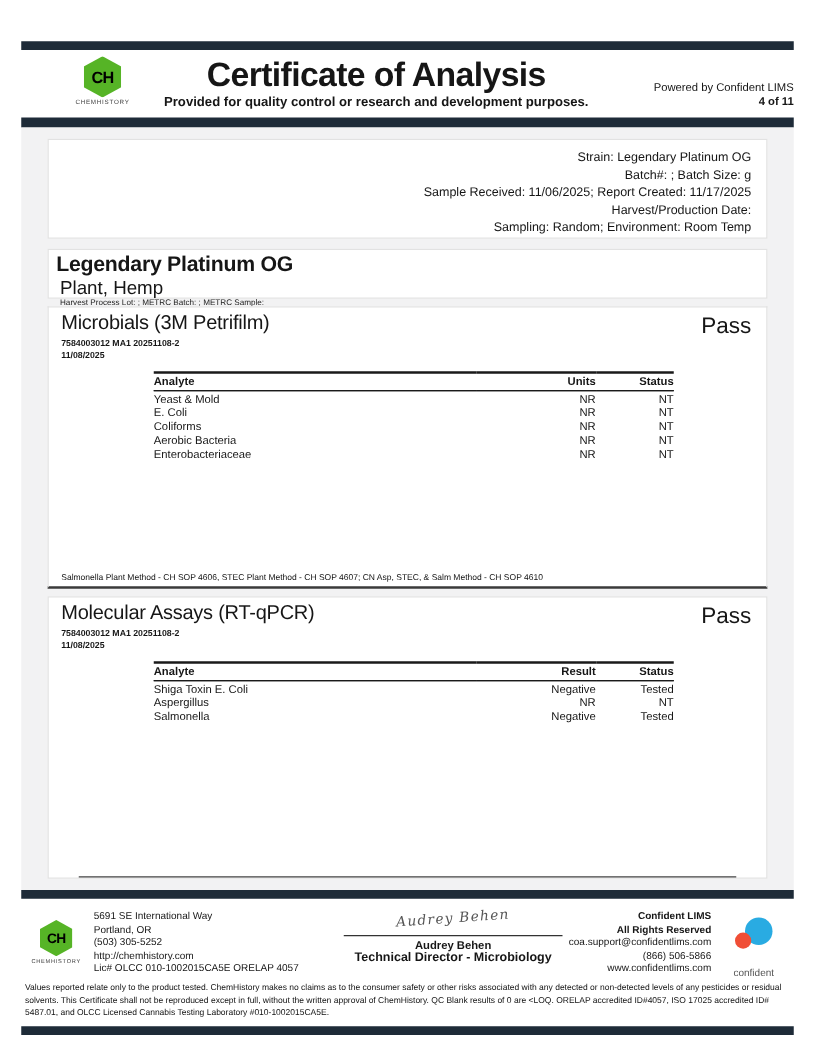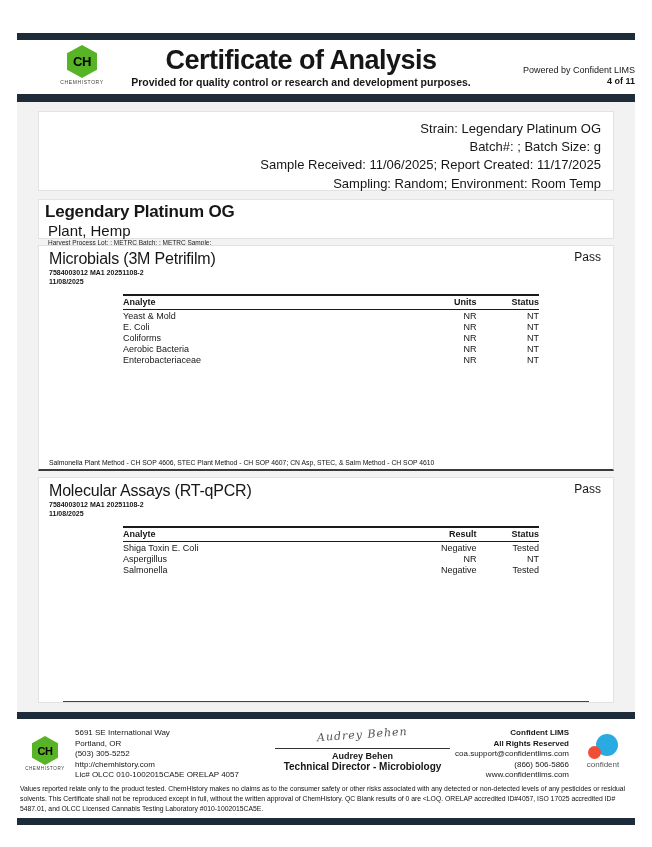--- a/index.html
+++ b/index.html
@@ -19,30 +19,30 @@
   .logo-caption{font-size:5px;letter-spacing:0.6px;color:#3c3c3c;margin-top:1px;white-space:nowrap;}
   .title-block{flex:1;text-align:center;padding-left:60px;padding-right:110px;}
   .coa-title{font-size:27px;font-weight:600;letter-spacing:-0.5px;line-height:1.05;}
   .coa-subtitle{font-size:10.5px;font-weight:bold;margin-top:1px;}
   .powered{position:absolute;right:0;bottom:6px;text-align:right;font-size:9px;line-height:1.3;}
   .powered .pg{font-weight:bold;}
 
   
   .body-gray{background:var(--gray-bg);margin:0 17px;height:610px;padding:9px 21px 0;}
   .card{background:#fff;border:1px solid var(--card-border);}
-  .info-card{height:80px;padding:8px 12px;text-align:right;font-size:13px;line-height:1.4;margin-bottom:8px;}
+  .info-card{height:80px;padding:8px 12px;text-align:right;font-size:10px;line-height:1.4;margin-bottom:8px;}
   .product-card{height:40px;padding:2px 6px 0;margin-bottom:6px;}
   .product-name{font-size:17px;font-weight:600;letter-spacing:-0.2px;}
   .product-type{font-size:15px;margin-left:3px;}
   .product-metrc{font-size:6.5px;margin-left:3px;color:#222;}
 
   .section-card{height:226px;padding:4px 10px 0;margin-bottom:6px;display:flex;flex-direction:column;position:relative;}
   .section-head{display:flex;justify-content:space-between;align-items:flex-start;}
   .section-title{font-size:16px;font-weight:500;letter-spacing:-0.2px;}
-  .section-status{font-size:12px;font-weight:500;padding-right:2px;}
+  .section-status{font-size:18px;font-weight:500;padding-right:2px;}
   .section-id{font-size:7px;font-weight:600;line-height:1.3;}
   .section-date{font-size:7px;font-weight:600;line-height:1.3;}
 
   .analyte-table{border-collapse:collapse;width:416px;margin:8px 0 0 74px;font-size:9px;}
   .analyte-table th{border-top:2px solid #1a1a1a;border-bottom:1.5px solid #1a1a1a;font-weight:bold;padding:1px 0 2px;font-size:9px;}
   .analyte-table td{padding:0.5px 0;}
   .analyte-table .col-0{text-align:left;width:62%;}
   .analyte-table .col-1{text-align:right;width:23%;}
   .analyte-table .col-2{text-align:right;width:15%;}
 
@@ -62,21 +62,21 @@
   .sig-line{border-top:1.2px solid #333;margin:2px 0 2px;}
   .signer-name{font-size:9px;font-weight:bold;}
   .signer-title{font-size:10px;font-weight:600;}
   .f-right{flex:1;display:flex;justify-content:flex-end;gap:10px;}
   .company{text-align:right;font-size:8px;line-height:1.32;padding-top:2px;}
   .company div:nth-child(1),.company div:nth-child(2){font-weight:bold;}
   .confident-logo{width:48px;text-align:center;padding-top:8px;}
   .c-circles{position:relative;width:30px;height:24px;margin:0 auto;}
   .c-blue{position:absolute;right:0;top:0;width:22px;height:22px;border-radius:50%;background:var(--confident_blue);}
   .c-orange{position:absolute;left:0;bottom:-1px;width:13px;height:13px;border-radius:50%;background:var(--confident_orange);}
-  .c-text{font-size:8px;color:#555;margin-top:2px;}
+  .c-text{font-size:8px;color:#555;margin-top:16px;}
 
   .disclaimer{margin:3px 20px 4px;font-size:6.8px;line-height:1.5;color:#111;}
   .spacer-top{height:33px;}
 </style>
 </head>
 <body>
 
 <div class="page">
   <div class="spacer-top"></div>
   <div class="hbar"></div>
@@ -98,20 +98,21 @@
     </div>
   </div>
 
   <div class="hbar thick"></div>
 
   <div class="body-gray">
     <div class="card info-card">
         <div>Strain: Legendary Platinum OG</div>
         <div>Batch#: ; Batch Size: g</div>
         <div>Sample Received: 11/06/2025; Report Created: 11/17/2025</div>
+        <div>Harvest/Production Date:</div>
         <div>Sampling: Random; Environment: Room Temp</div>
       </div>
 
     <div class="card product-card">
       <div class="product-name">Legendary Platinum OG</div>
       <div class="product-type">Plant, Hemp</div>
       <div class="product-metrc">Harvest Process Lot: ; METRC Batch: ; METRC Sample:</div>
     </div>
 
     <div class="card section-card micro-card">

